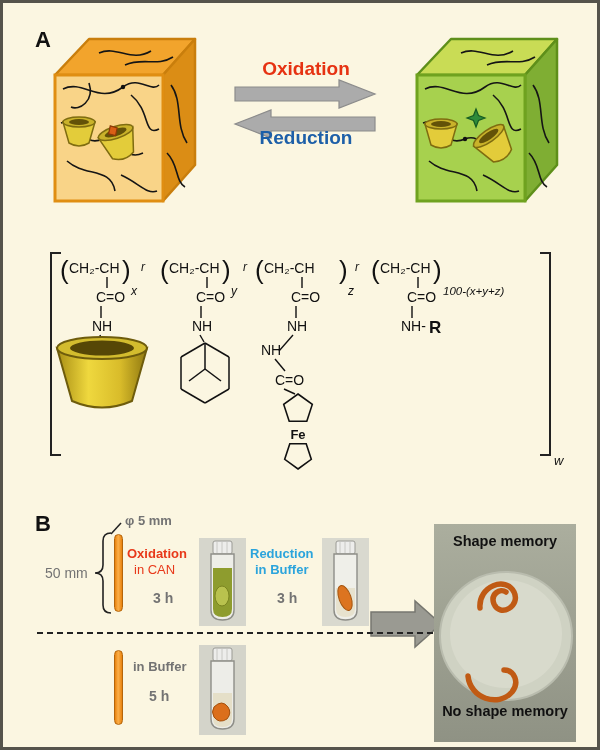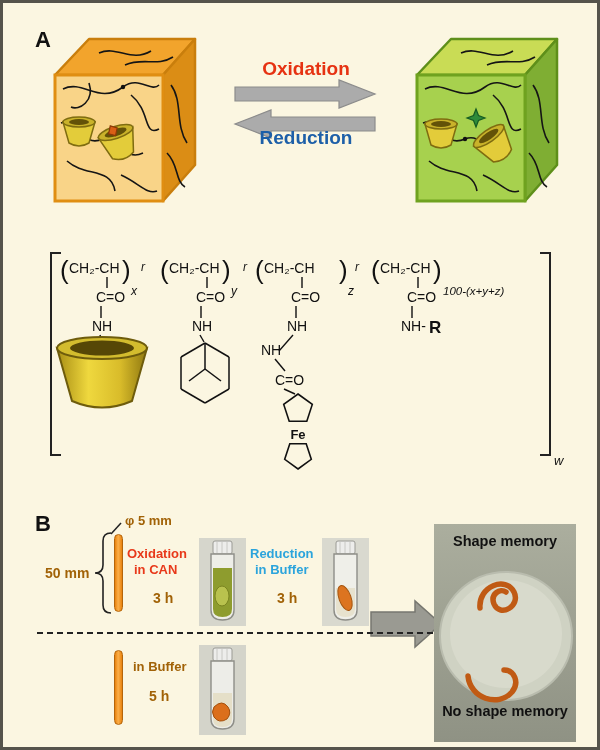--- a/index.html
+++ b/index.html
@@ -1,20 +1,20 @@
 <!DOCTYPE html>
 <html><head>
 <meta charset="utf-8">
 <style>
   * { margin:0; padding:0; box-sizing:border-box; }
   html,body { width:600px; height:750px; background:#fff; font-family:"Liberation Sans",sans-serif; }
   .figure { position:absolute; left:0; top:0; width:600px; height:750px;
             background:#FBF6E1; border:3px solid #55534B; overflow:hidden; }
   .abs { position:absolute; }
-  .t { position:absolute; white-space:nowrap; color:#a16207; }
+  .t { position:absolute; white-space:nowrap; color:#737373; }
   .panel-label { position:absolute; font-size:22px; font-weight:bold; color:#111; }
   .rod { position:absolute; width:9px; border-radius:5px;
          background:linear-gradient(90deg,#E8820E,#FBAF4A 45%,#E8820E);
          border:1px solid #B5650A; }
   .dash-line { position:absolute; border-top:2px dashed #222; }
   svg text { font-family:"Liberation Sans",sans-serif; fill:#111; }
   .chem { font-size:14px; }
   .paren { font-size:26px; }
   .sub { font-size:12px; font-style:italic; }
   .subsmall { font-size:11.5px; font-style:italic; }
@@ -192,29 +192,29 @@
     </g>
   </svg>
 
   <div class="panel-label" style="left:32px;top:508px">B</div>
 
   <div class="t" style="left:122px;top:510px;font-size:13px;font-weight:bold">φ 5 mm</div>
   <svg class="abs" style="left:104px;top:518px" width="16" height="16">
     <line x1="14" y1="2" x2="4" y2="13" stroke="#222" stroke-width="1.5"></line>
   </svg>
 
-  <div class="t" style="left:42px;top:562px;font-size:14px;font-weight:bold">50 mm</div>
+  <div class="t" style="left:42px;top:562px;font-size:14px;font-weight:normal">50 mm</div>
   <svg class="abs" style="left:88px;top:528px" width="22" height="84">
     <path d="M20,2 Q12,2 12,10 L12,34 Q12,42 4,42 Q12,42 12,50 L12,74 Q12,82 20,82" fill="none" stroke="#222" stroke-width="1.6"></path>
   </svg>
 
   <div class="rod" style="left:111px;top:531px;height:78px"></div>
 
   <div class="t" style="left:124px;top:543px;font-size:13px;font-weight:bold;color:#E8391A">Oxidation</div>
-  <div class="t" style="left:131px;top:559px;font-size:13px;font-weight:bold;color:#E8391A">in CAN</div>
+  <div class="t" style="left:131px;top:559px;font-size:13px;font-weight:normal;color:#E8391A">in CAN</div>
   <div class="t" style="left:150px;top:587px;font-size:14px;font-weight:bold">3 h</div>
 
   <svg class="abs" style="left:196px;top:535px" width="47" height="88">
     <rect width="47" height="88" fill="#D6D6CC"></rect>
     <rect x="14" y="3" width="19" height="13" rx="2" fill="#EDEDEB" stroke="#9A9A94"></rect>
     <line x1="18" y1="4" x2="18" y2="15" stroke="#C8C8C4"></line>
       <line x1="23" y1="4" x2="23" y2="15" stroke="#C8C8C4"></line>
       <line x1="28" y1="4" x2="28" y2="15" stroke="#C8C8C4"></line>
     <path d="M12,16 h23 v56 q0,10 -11.5,10 q-11.5,0 -11.5,-10 z" fill="#F6F6F2" fill-opacity="0.75" stroke="#8E8E88" stroke-width="1.4"></path>
     <path d="M14,30 h19 v41 q0,8 -9.5,8 q-9.5,0 -9.5,-8 z" fill="#8E9C2E"></path>

